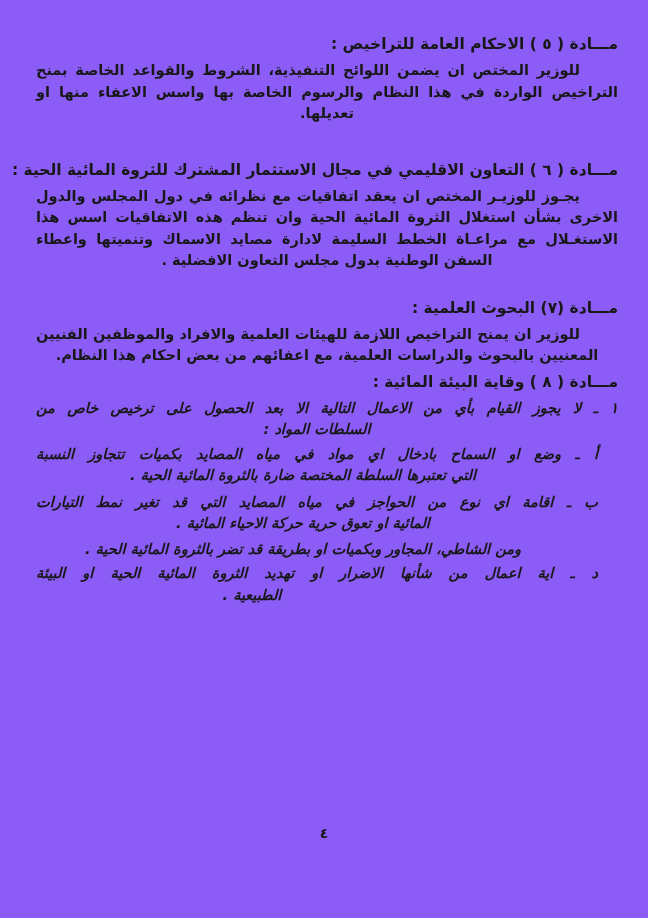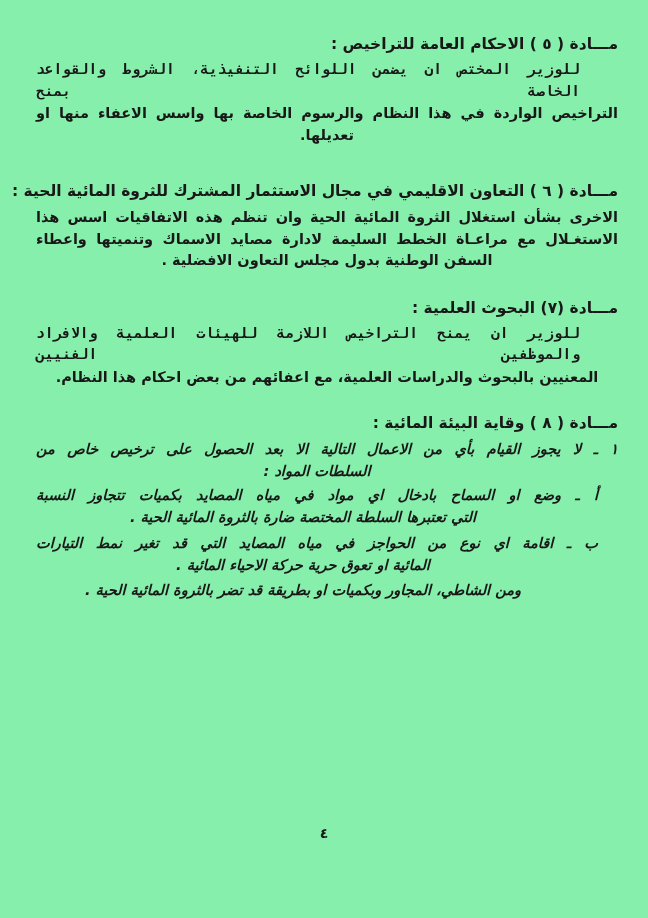--- a/index.html
+++ b/index.html
@@ -5,21 +5,21 @@
   html, body {
     margin: 0;
     padding: 0;
     background: #e8e8e8;
   }
   .page {
     position: relative;
     width: 648px;
     height: 918px;
     margin: 0 auto;
-    background: #86efac;
+    background: #8b5cf6;
     direction: rtl;
     font-family: "DejaVu Sans", sans-serif;
     color: #181818;
     overflow: hidden;
     box-sizing: border-box;
   }
   .content {
     position: absolute;
     top: 33px;
     right: 30px;
@@ -38,32 +38,32 @@
     font-weight: bold;
     line-height: 21.5px;
     text-align: center;
   }
   
   .justify {
     text-align: justify;
     text-align-last: justify;
   }
   
-  .first-indent   { padding-right: 38px; font-family: Liberation Mono, monospace; }
+  .first-indent   { padding-right: 38px; }
   
   .cont1          { padding-right: 20px; }  
   .sub            { padding-right: 20px; }  
   .cont2          { padding-right: 48px; }  
   .cont2-deep     { padding-right: 150px; } 
 
   .para   { margin-top: 5px; }
   .a5     { margin-top: 0; }
   .a6     { margin-top: 34px; }
   .a7     { margin-top: 25px; }
-  .a8     { margin-top: 24px; }
+  .a8     { margin-top: 4px; }
   .list   { margin-top: 5px; font-style: italic; }
   .li-1   { margin-top: 0; }
   .li-a   { margin-top: 3px; }
   .li-b   { margin-top: 5px; }
   .li-j   { margin-top: 4px; }
   .li-d   { margin-top: 3px; }
 
   .page-number {
     position: absolute;
     top: 825px;
@@ -86,20 +86,21 @@
       <div class="para">
         <div class="line first-indent justify">للوزير المختص ان يضمن اللوائح التنفيذية، الشروط والقواعد الخاصة بمنح</div>
         <div class="line justify">التراخيص الواردة في هذا النظام والرسوم الخاصة بها واسس الاعفاء منها او</div>
         <div class="line">تعديلها.</div>
       </div>
     </section>
 
     <section class="article a6">
       <h2 class="heading">مـــادة ( ٦ ) التعاون الاقليمي في مجال الاستثمار المشترك للثروة المائية الحية :</h2>
       <div class="para">
+        <div class="line first-indent justify">يجـوز للوزيـر المختص ان يعقد اتفاقيات مع نظرائه في دول المجلس والدول</div>
         <div class="line justify">الاخرى بشأن استغلال الثروة المائية الحية وان تنظم هذه الاتفاقيات اسس هذا</div>
         <div class="line justify">الاستغـلال مع مراعـاة الخطط السليمة لادارة مصايد الاسماك وتنميتها واعطاء</div>
         <div class="line">السفن الوطنية بدول مجلس التعاون الافضلية .</div>
       </div>
     </section>
 
     <section class="article a7">
       <h2 class="heading">مـــادة (٧) البحوث العلمية :</h2>
       <div class="para">
         <div class="line first-indent justify">للوزير ان يمنح التراخيص اللازمة للهيئات العلمية والافراد والموظفين الفنيين</div>
@@ -123,19 +124,23 @@
 
         <div class="li li-b">
           <div class="line sub justify">ب ـ اقامة اي نوع من الحواجز في مياه المصايد التي قد تغير نمط التيارات</div>
           <div class="line cont2">المائية او تعوق حرية حركة الاحياء المائية .</div>
         </div>
 
         <div class="li li-j">
           <div class="line cont2">ومن الشاطي، المجاور وبكميات او بطريقة قد تضر بالثروة المائية الحية .</div>
         </div>
 
+        <div class="li li-d">
+          <div class="line sub justify">د  ـ  اية اعمال من شأنها الاضرار او تهديد الثروة المائية الحية او البيئة</div>
+          <div class="line cont2-deep">الطبيعية .</div>
+        </div>
 
       </div>
     </section>
   </div>
 
   <div class="page-number">٤</div>
 </div>
 
 </body></html>

